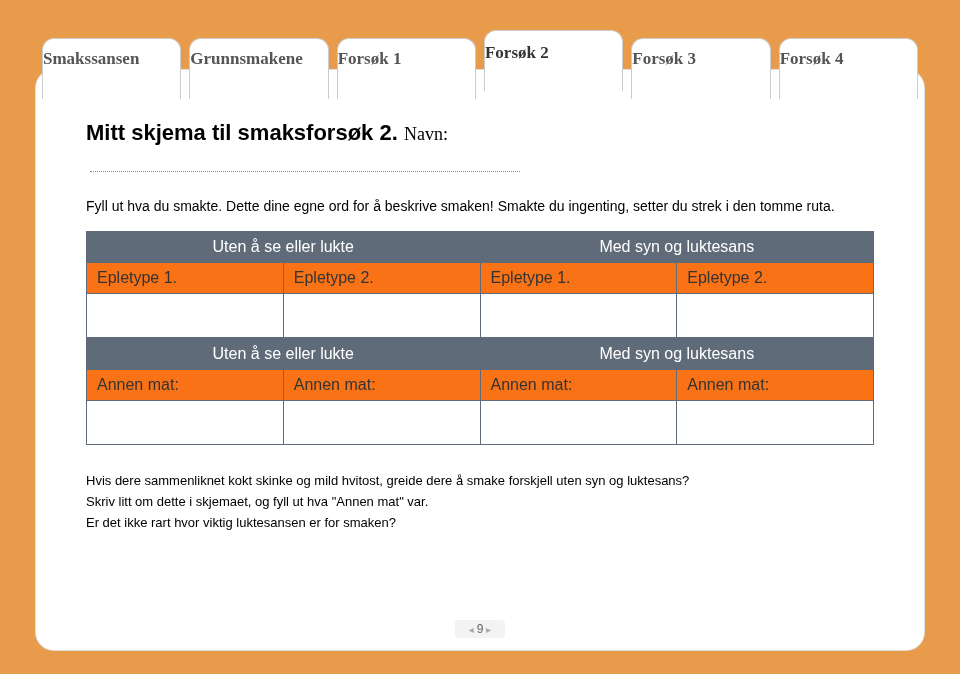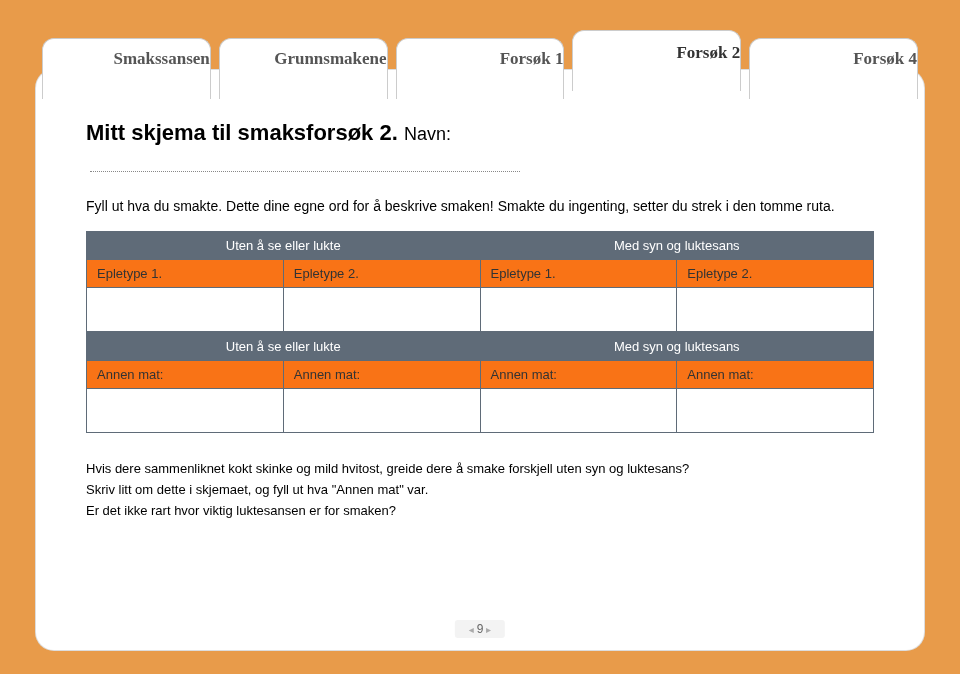--- a/index.html
+++ b/index.html
@@ -1,44 +1,45 @@
 <!DOCTYPE html>
 <html><head>
 <meta charset="utf-8">
 <style>
 * { margin:0; padding:0; box-sizing:border-box; }
 body { background:#e89b4a; font-family:Arial,Helvetica,sans-serif; width:960px; height:674px; position:relative; overflow:hidden; }
 .tabs { position:absolute; top:30px; left:42px; right:42px; display:flex; gap:8px; z-index:2; }
-.tab { flex:1; background:#fff; border-radius:12px 12px 0 0; padding:10px 0 22px 0; text-align:right; font-family:'Comic Sans MS',cursive; font-weight:bold; font-size:17px; color:#555; border:1px solid #ccc; border-bottom:none; position:relative; top:8px; }
+.tab { flex:1; background:#fff; border-radius:12px 12px 0 0; padding:10px 0 22px 0; text-align:left; font-family:'Comic Sans MS',cursive; font-weight:bold; font-size:17px; color:#555; border:1px solid #ccc; border-bottom:none; position:relative; top:8px; }
 .tab.active { top:0; padding-top:12px; padding-bottom:28px; color:#333; z-index:3; }
 .page { position:absolute; top:70px; left:36px; right:36px; bottom:24px; background:#fff; border-radius:18px; padding:50px 50px 40px 50px; box-shadow:0 0 0 1px #ddd; z-index:1; }
 h1 { font-size:22px; font-weight:bold; margin-bottom:24px; }
-h1 .thin { font-weight:normal; font-size:18px; }
+h1 .thin { font-weight:normal; font-size:18px;font-family:Liberation Serif, serif; }
 .nameline { display:inline-block; border-bottom:1px dotted #888; width:430px; vertical-align:bottom; margin-left:4px; }
 .intro { font-size:14px; line-height:1.5; margin-bottom:14px; }
-table { width:100%; border-collapse:collapse; font-size:13px; }
+table { width:100%; border-collapse:collapse; font-size:16px; }
 table th, table td { border:1px solid #5f6b78; padding:6px 10px; text-align:left; }
 table .hdr th { background:#5f6b78; color:#fff; font-weight:normal; text-align:center; border:1px solid #5f6b78; }
 table .sub th { background:#f97316; font-weight:normal; color:#333; }
 table .input td { height:44px; background:#fff; }
 .extra { margin-top:30px; font-size:13px; line-height:1.5; margin-bottom:10px; }
 .extra strong { font-weight:bold; letter-spacing:.5px; }
 .footer { margin-top:26px; font-size:13px; line-height:1.6; }
 .pagenum { position:absolute; bottom:12px; left:50%; transform:translateX(-50%); font-size:12px; color:#666; background:#f3f3f3; padding:2px 14px; border-radius:3px; }
 .pagenum::before { content:"◂ "; color:#aaa; font-size:10px; }
 .pagenum::after { content:" ▸"; color:#aaa; font-size:10px; }
 </style>
 </head>
 <body>
 
 <div class="tabs">
   <div class="tab">Smakssansen</div>
   <div class="tab">Grunnsmakene</div>
   <div class="tab">Forsøk 1</div>
   <div class="tab active">Forsøk 2</div>
+  <div class="tab">Forsøk 3</div>
   <div class="tab">Forsøk 4</div>
 </div>
 
 <div class="page">
 
   <h1>
     <span>Mitt skjema til smaksforsøk 2.</span>
     <span class="thin">Navn:</span>
     <span class="nameline"></span>
   </h1>

